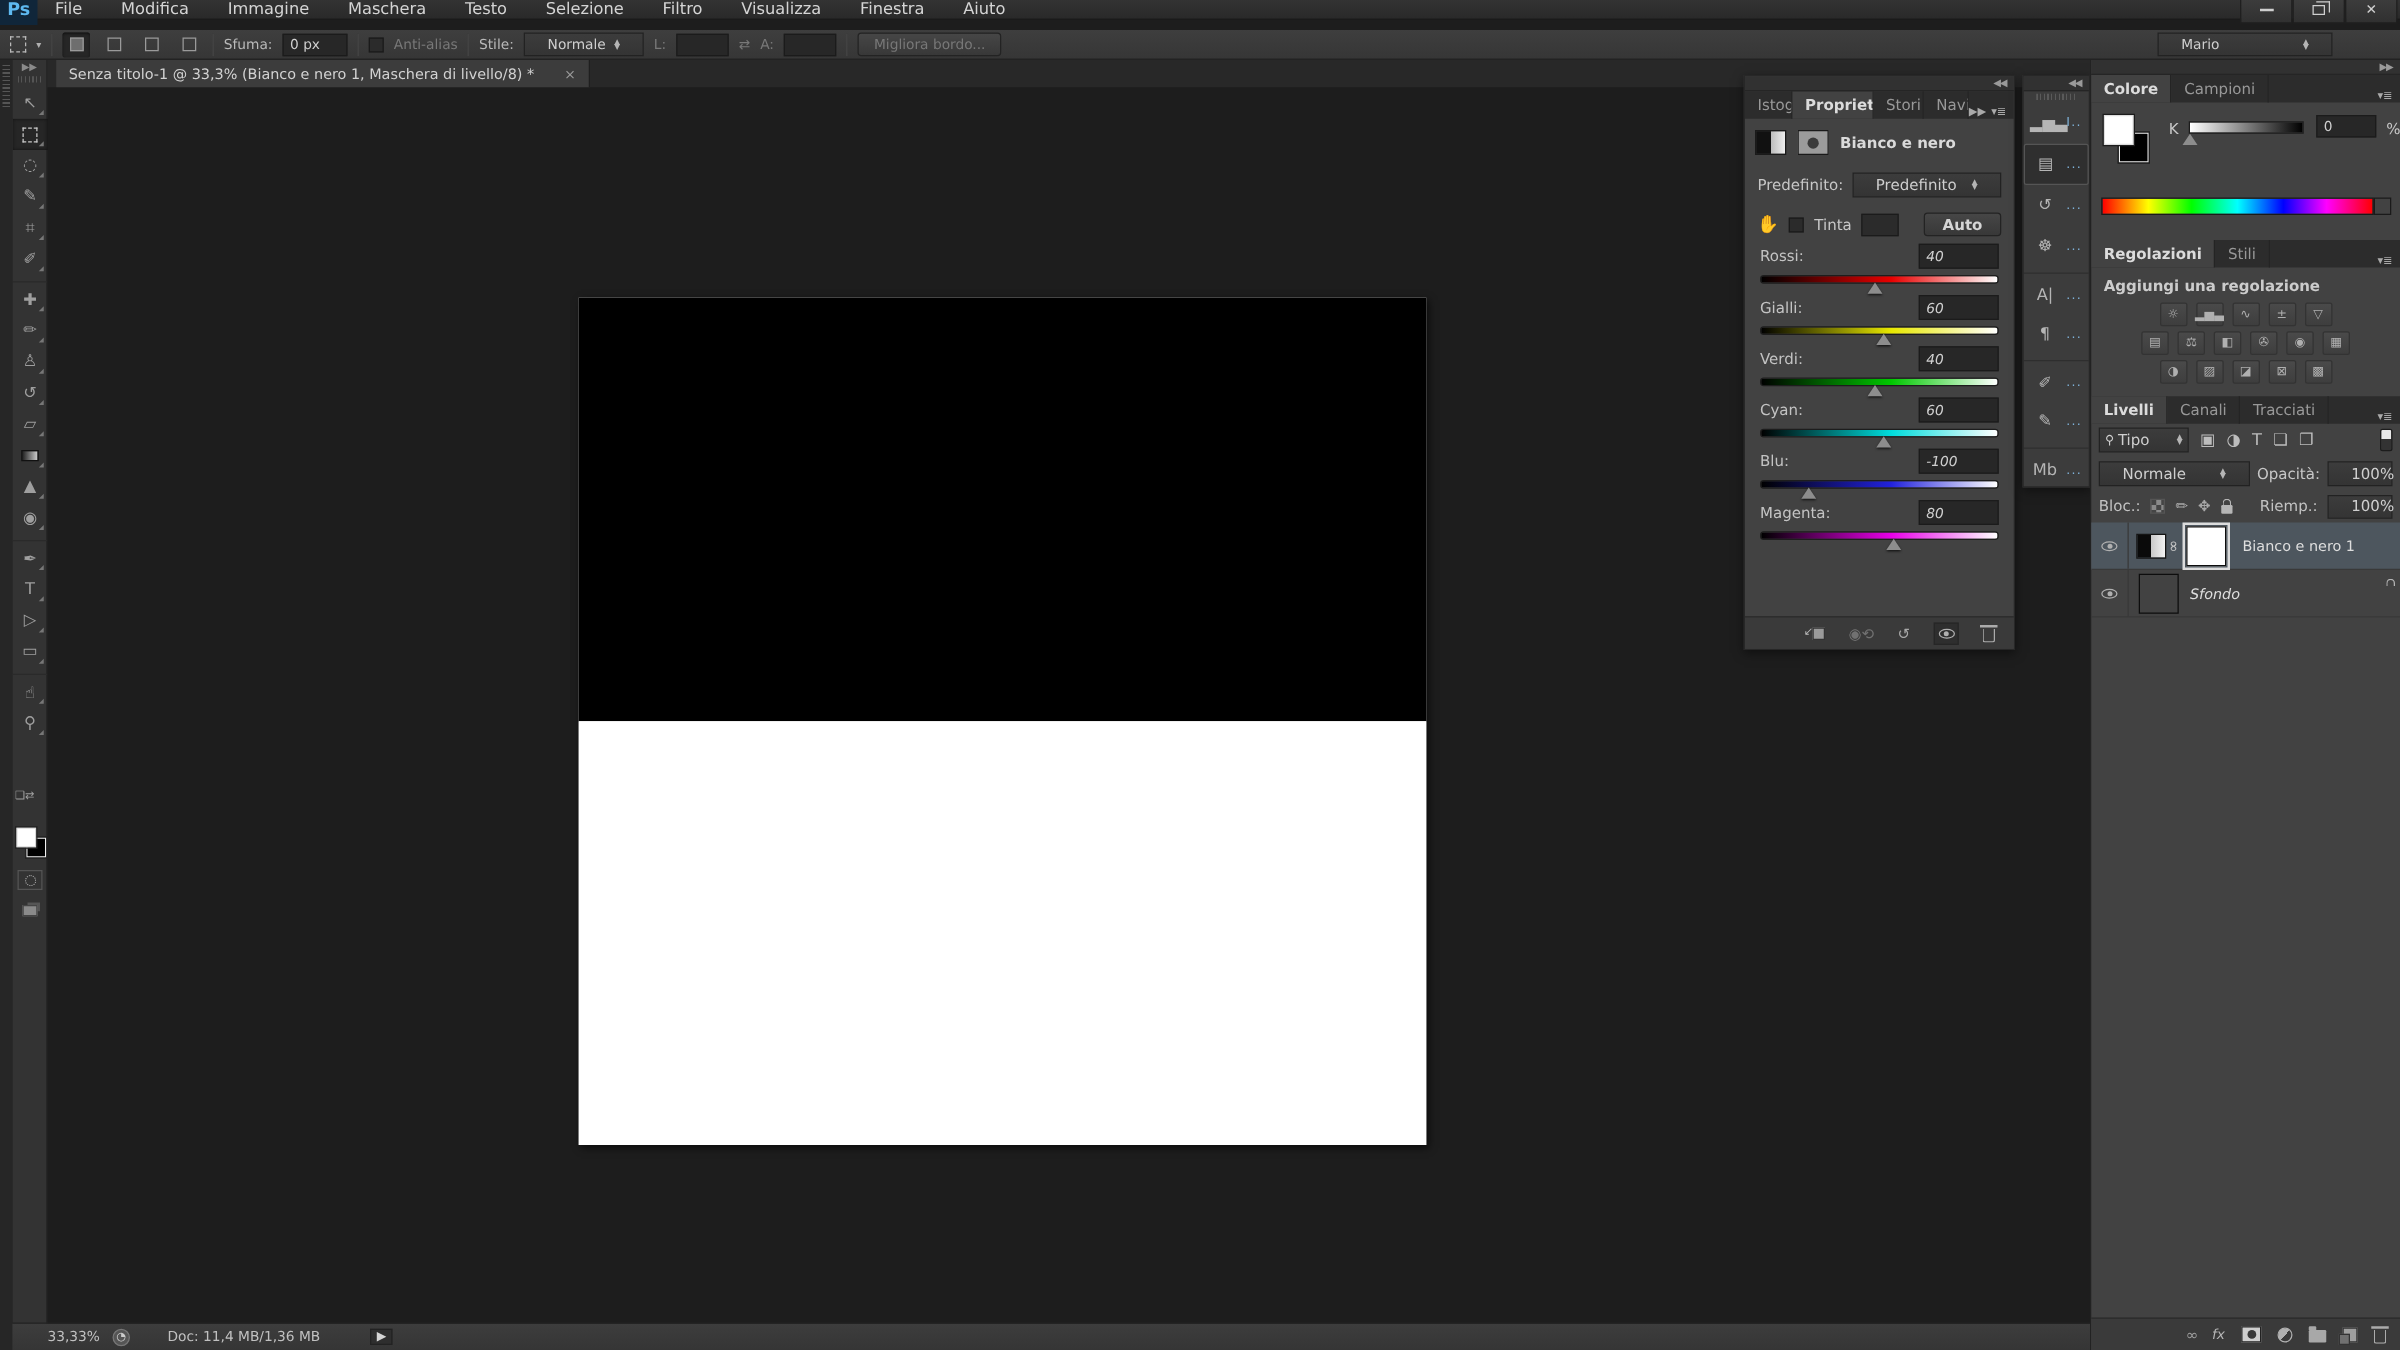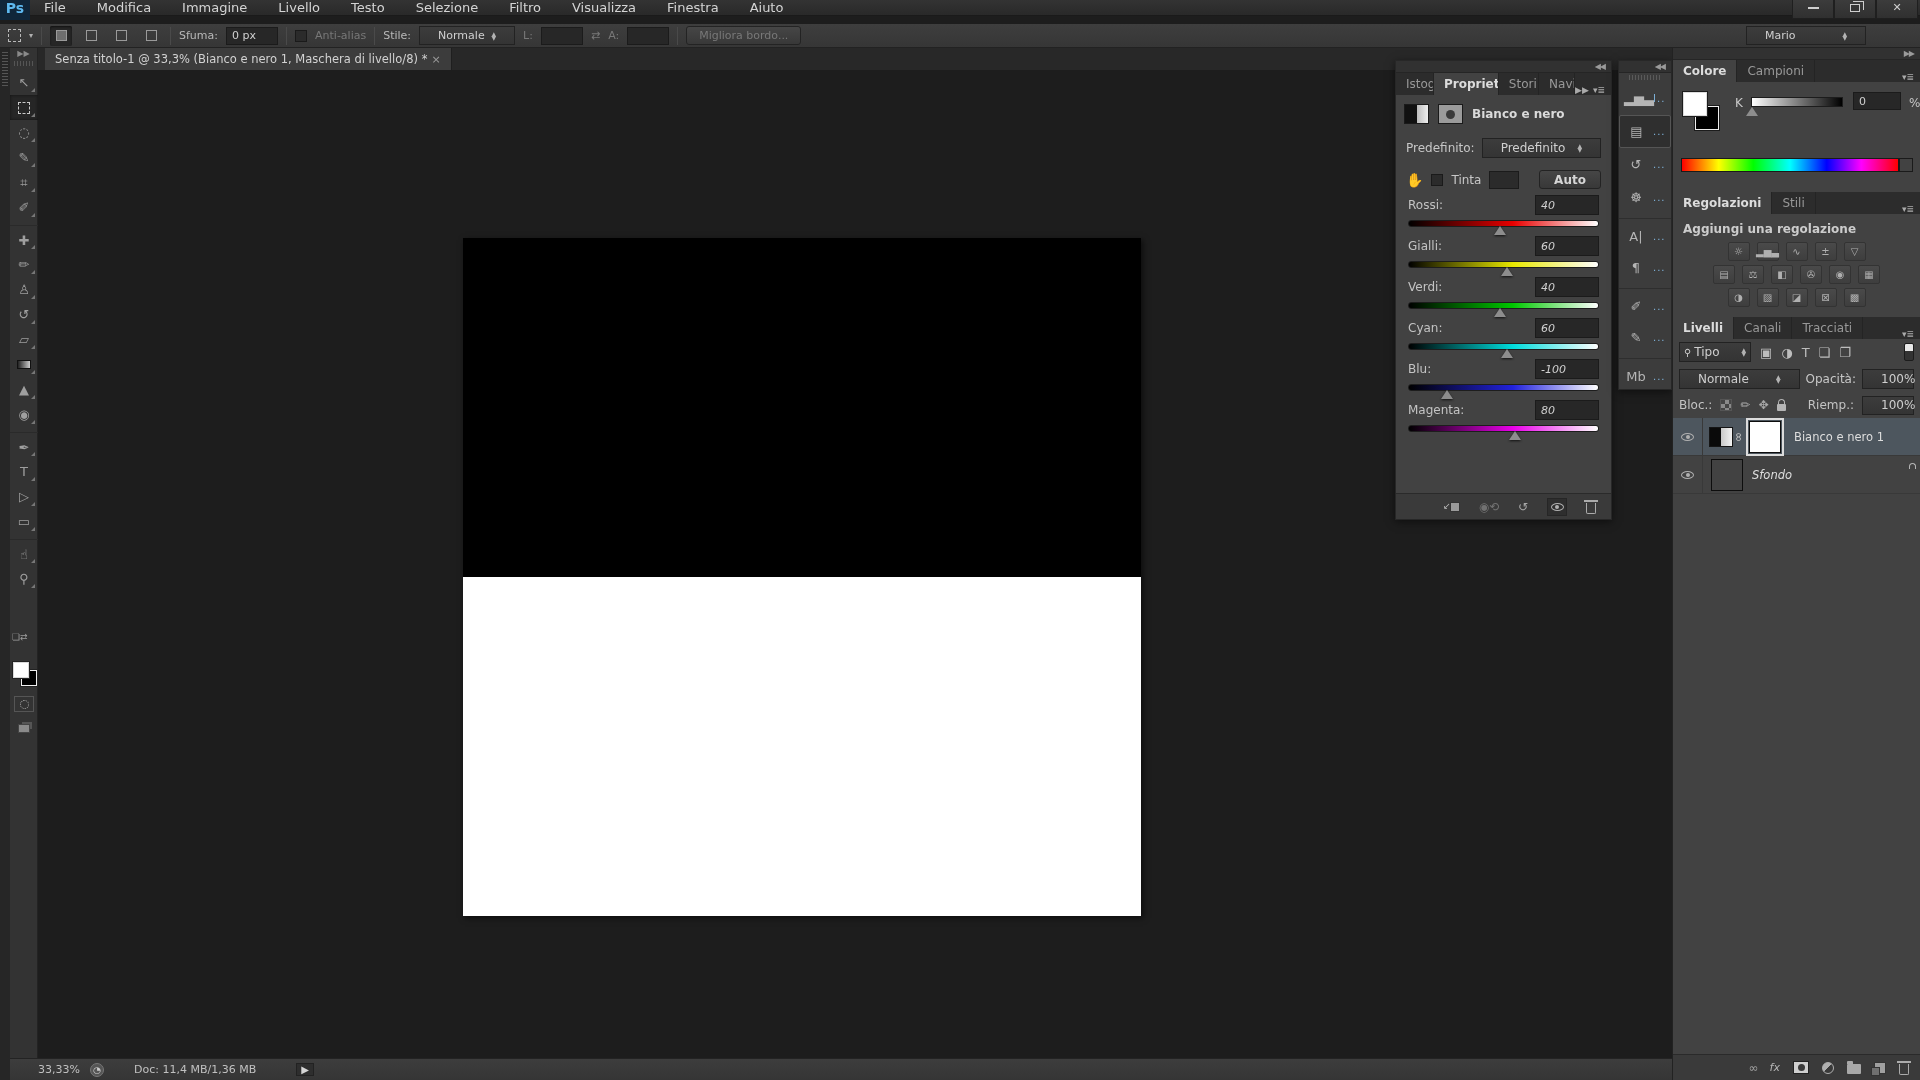--- a/index.html
+++ b/index.html
@@ -73,21 +73,21 @@
   .qmask { position:absolute; left:4px; top:648px; width:20px; height:16px; border:1px solid #555;
     display:flex; align-items:center; justify-content:center; }
   .qmask .c { width:9px; height:9px; border:1px dotted #aaa; border-radius:50%; }
   .smode { position:absolute; left:4px; top:672px; width:20px; height:16px; display:flex;
     align-items:center; justify-content:center; color:#9f9f9f; }
   .smode .r { width:12px; height:9px; background:#8a8a8a; border:1px solid #444; box-shadow:3px -3px 0 -1px #555; }
 
   
   #tabbar { position:absolute; left:38px; top:48px; width:1634px; height:22px; background:#282828; }
   #doc-tab { position:absolute; left:7px; top:0; height:22px; background:#3c3c3c;
-    border-right:1px solid #1f1f1f; display:flex; align-items:center; gap:4px; padding:0 10px;
+    border-right:1px solid #1f1f1f; display:flex; align-items:center; gap:24px; padding:0 10px;
     font-size:11.5px; color:#d2d2d2; }
   #doc-tab .close { color:#9a9a9a; font-size:11px; }
   #pasteboard { position:absolute; left:38px; top:70px; width:1634px; height:988px; background:#1d1d1d; }
   #canvas { position:absolute; left:425px; top:168px; width:678px; height:678px;
     box-shadow:2px 2px 6px rgba(0,0,0,.6); background:#fff; }
   #canvas .half-black { width:100%; height:339px; background:#000; }
   #canvas .half-white { width:100%; height:339px; background:#fff; }
 
   
   #statusbar { position:absolute; left:10px; top:1058px; width:1662px; height:22px;
@@ -239,21 +239,21 @@
 </head>
 <body>
 
 <div id="titlebar">
   <div id="ps-logo">Ps</div>
   <div id="menus">
 
   <span class="menu-item">File</span>
       <span class="menu-item">Modifica</span>
       <span class="menu-item">Immagine</span>
-      <span class="menu-item">Livello</span>
+      <span class="menu-item">Maschera</span>
       <span class="menu-item">Testo</span>
       <span class="menu-item">Selezione</span>
       <span class="menu-item">Filtro</span>
       <span class="menu-item">Visualizza</span>
       <span class="menu-item">Finestra</span>
       <span class="menu-item">Aiuto</span>
     </div>
   <div id="win-controls">
     <div class="wbtn">
         <span class="glyph-min"></span>
@@ -296,21 +296,21 @@
       <span class="ud"></span>
     </span>
   <span class="dim">L:</span>
   <span class="inp" style="width:42px"></span>
   <span class="dim">⇄</span>
   <span class="dim">A:</span>
   <span class="inp" style="width:42px"></span>
   <span class="vsep"></span>
   <span class="btn dim">Migliora bordo...</span>
   <span style="flex:1"></span>
-  <span class="dd" style="width:120px;margin-right:46px">
+  <span class="dd" style="width:140px;margin-right:46px">
       <span>Mario</span>
       <span class="ud"></span>
     </span>
 </div>
 
 <div id="edge-strip">
     <div class="grip"></div>
   </div>
 <div id="toolbar">
   <div class="collapse">▶▶</div>

